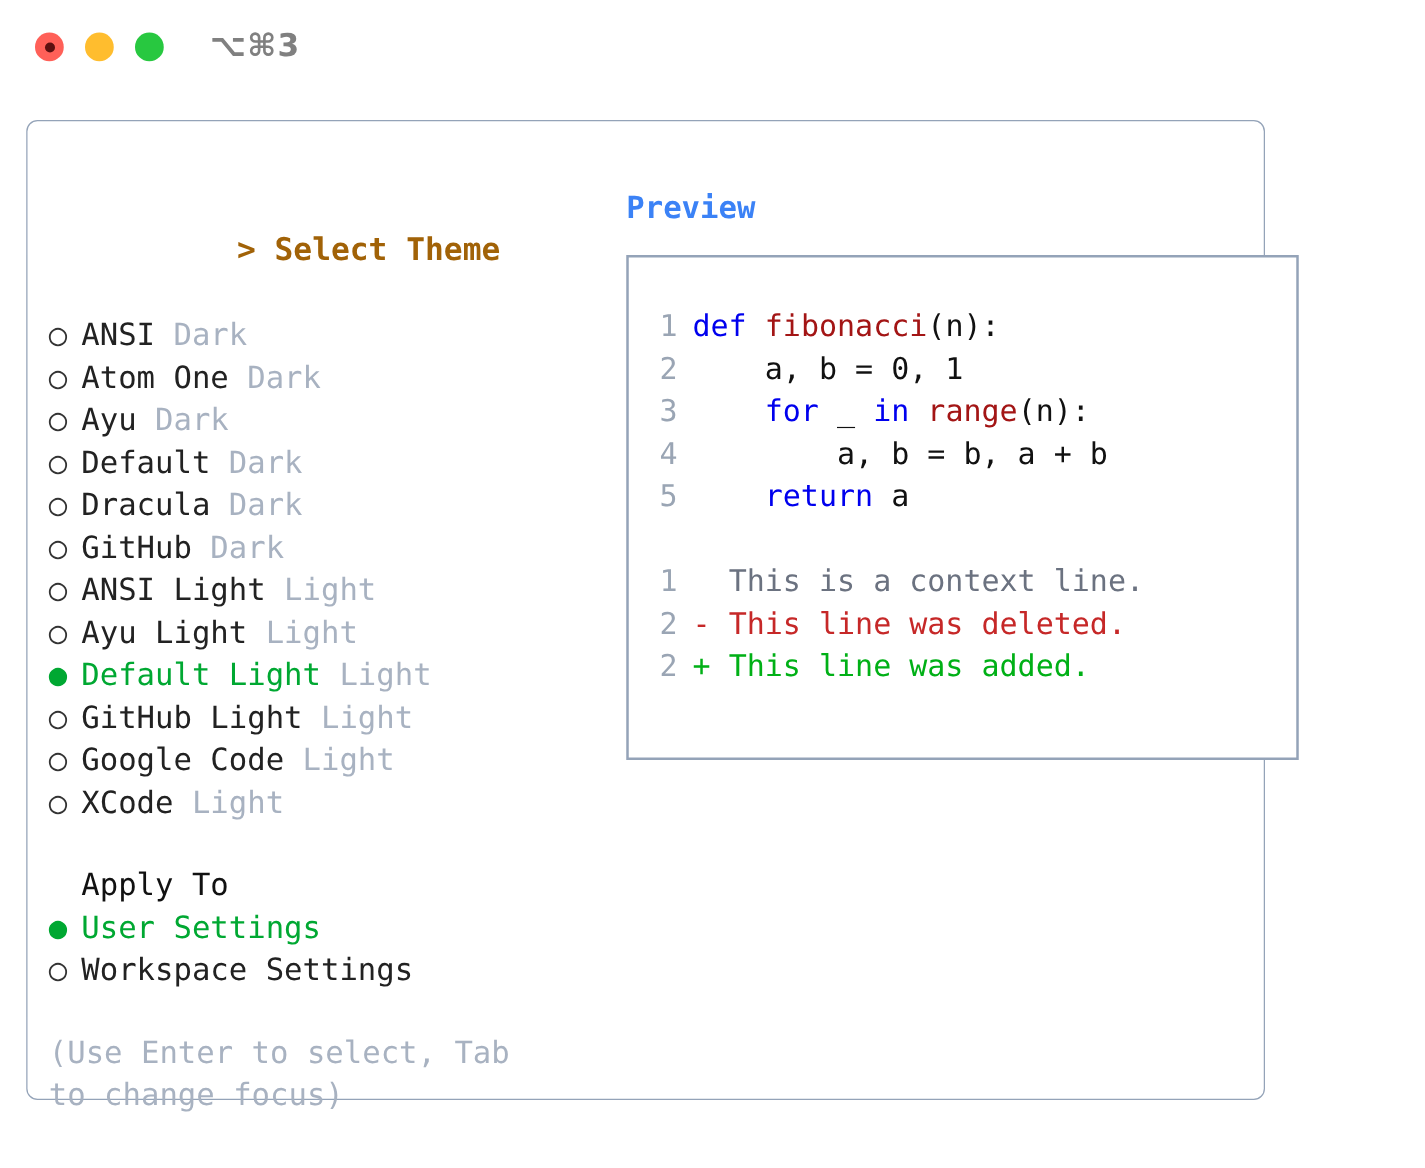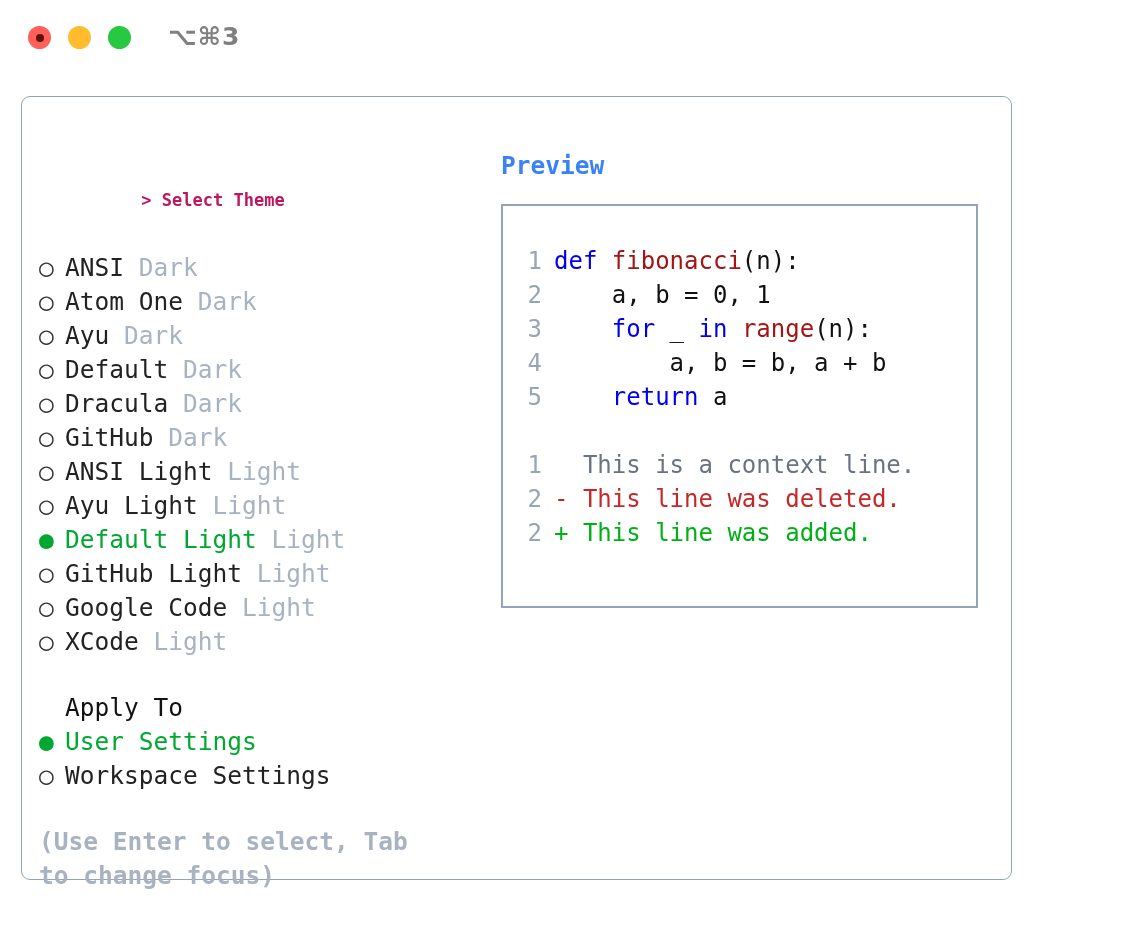--- a/index.html
+++ b/index.html
@@ -91,23 +91,23 @@
 
   
   .left-col {
     position: absolute;
     left: 17px;
     top: 52px;
     width: 450px;
   }
 
   .header-row {
-    font-size: 17px;
+    font-size: 25px;
     font-weight: bold;
-    color: #be185d;
+    color: #a16207;
     line-height: 34px;
     white-space: pre;
   }
   .header-row .caret { display: inline; }
 
   .theme-list { margin-top: 0; }
 
   .opt-row {
     font-size: 24.5px;
     line-height: 34px;
@@ -138,39 +138,38 @@
     white-space: pre;
   }
 
   .hint {
     margin-top: 32px;
     font-size: 24.5px;
     line-height: 34px;
     color: #a8b2c1;
     width: 410px;
     white-space: pre-wrap;
-    font-weight: bold;
   }
 
   
   .right-col {
     position: absolute;
     left: 479px;
     top: 52px;
     width: 500px;
   }
   .preview-title {
     font-size: 24.5px;
     font-weight: bold;
     color: #3b82f6;
     line-height: 34px;
   }
   .preview-box {
     margin-top: 21px;
-    width: 477px;
+    width: 538px;
     height: 404px;
     border: 2px solid #94a3b8;
     box-sizing: border-box;
     background: #ffffff;
     position: relative;
   }
   .code-area {
     position: absolute;
     left: 13px;
     top: 38px;

